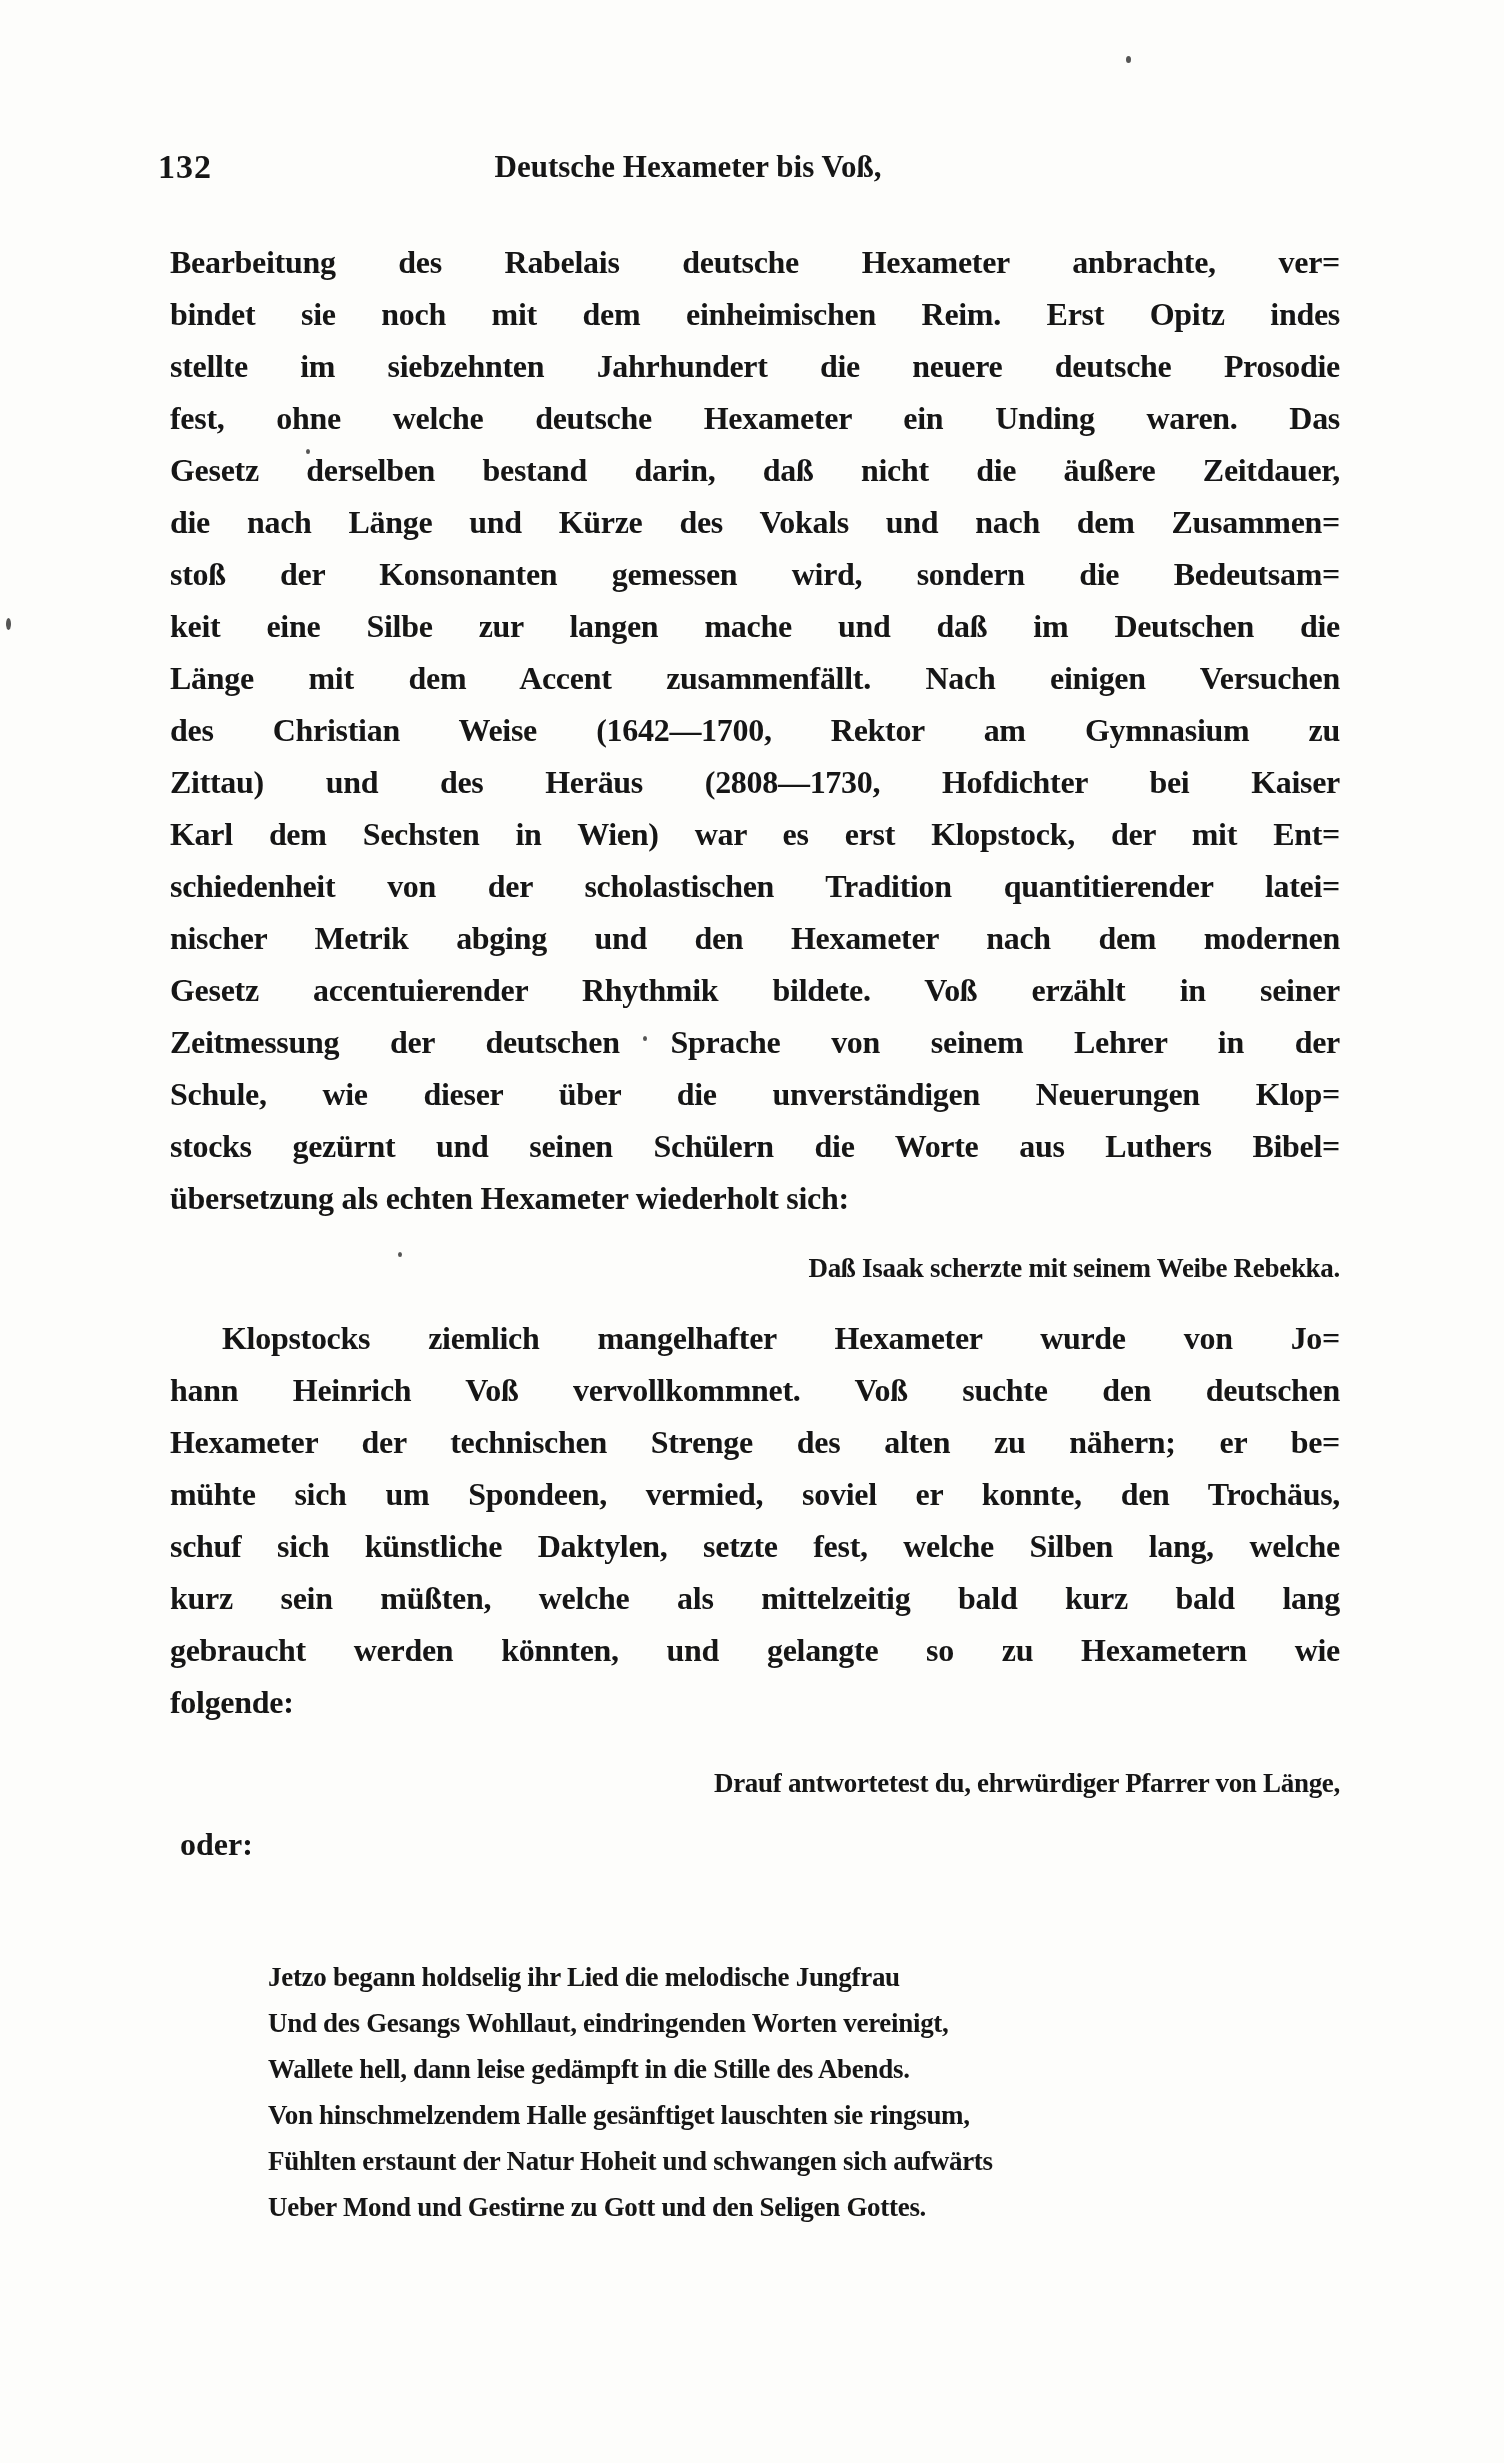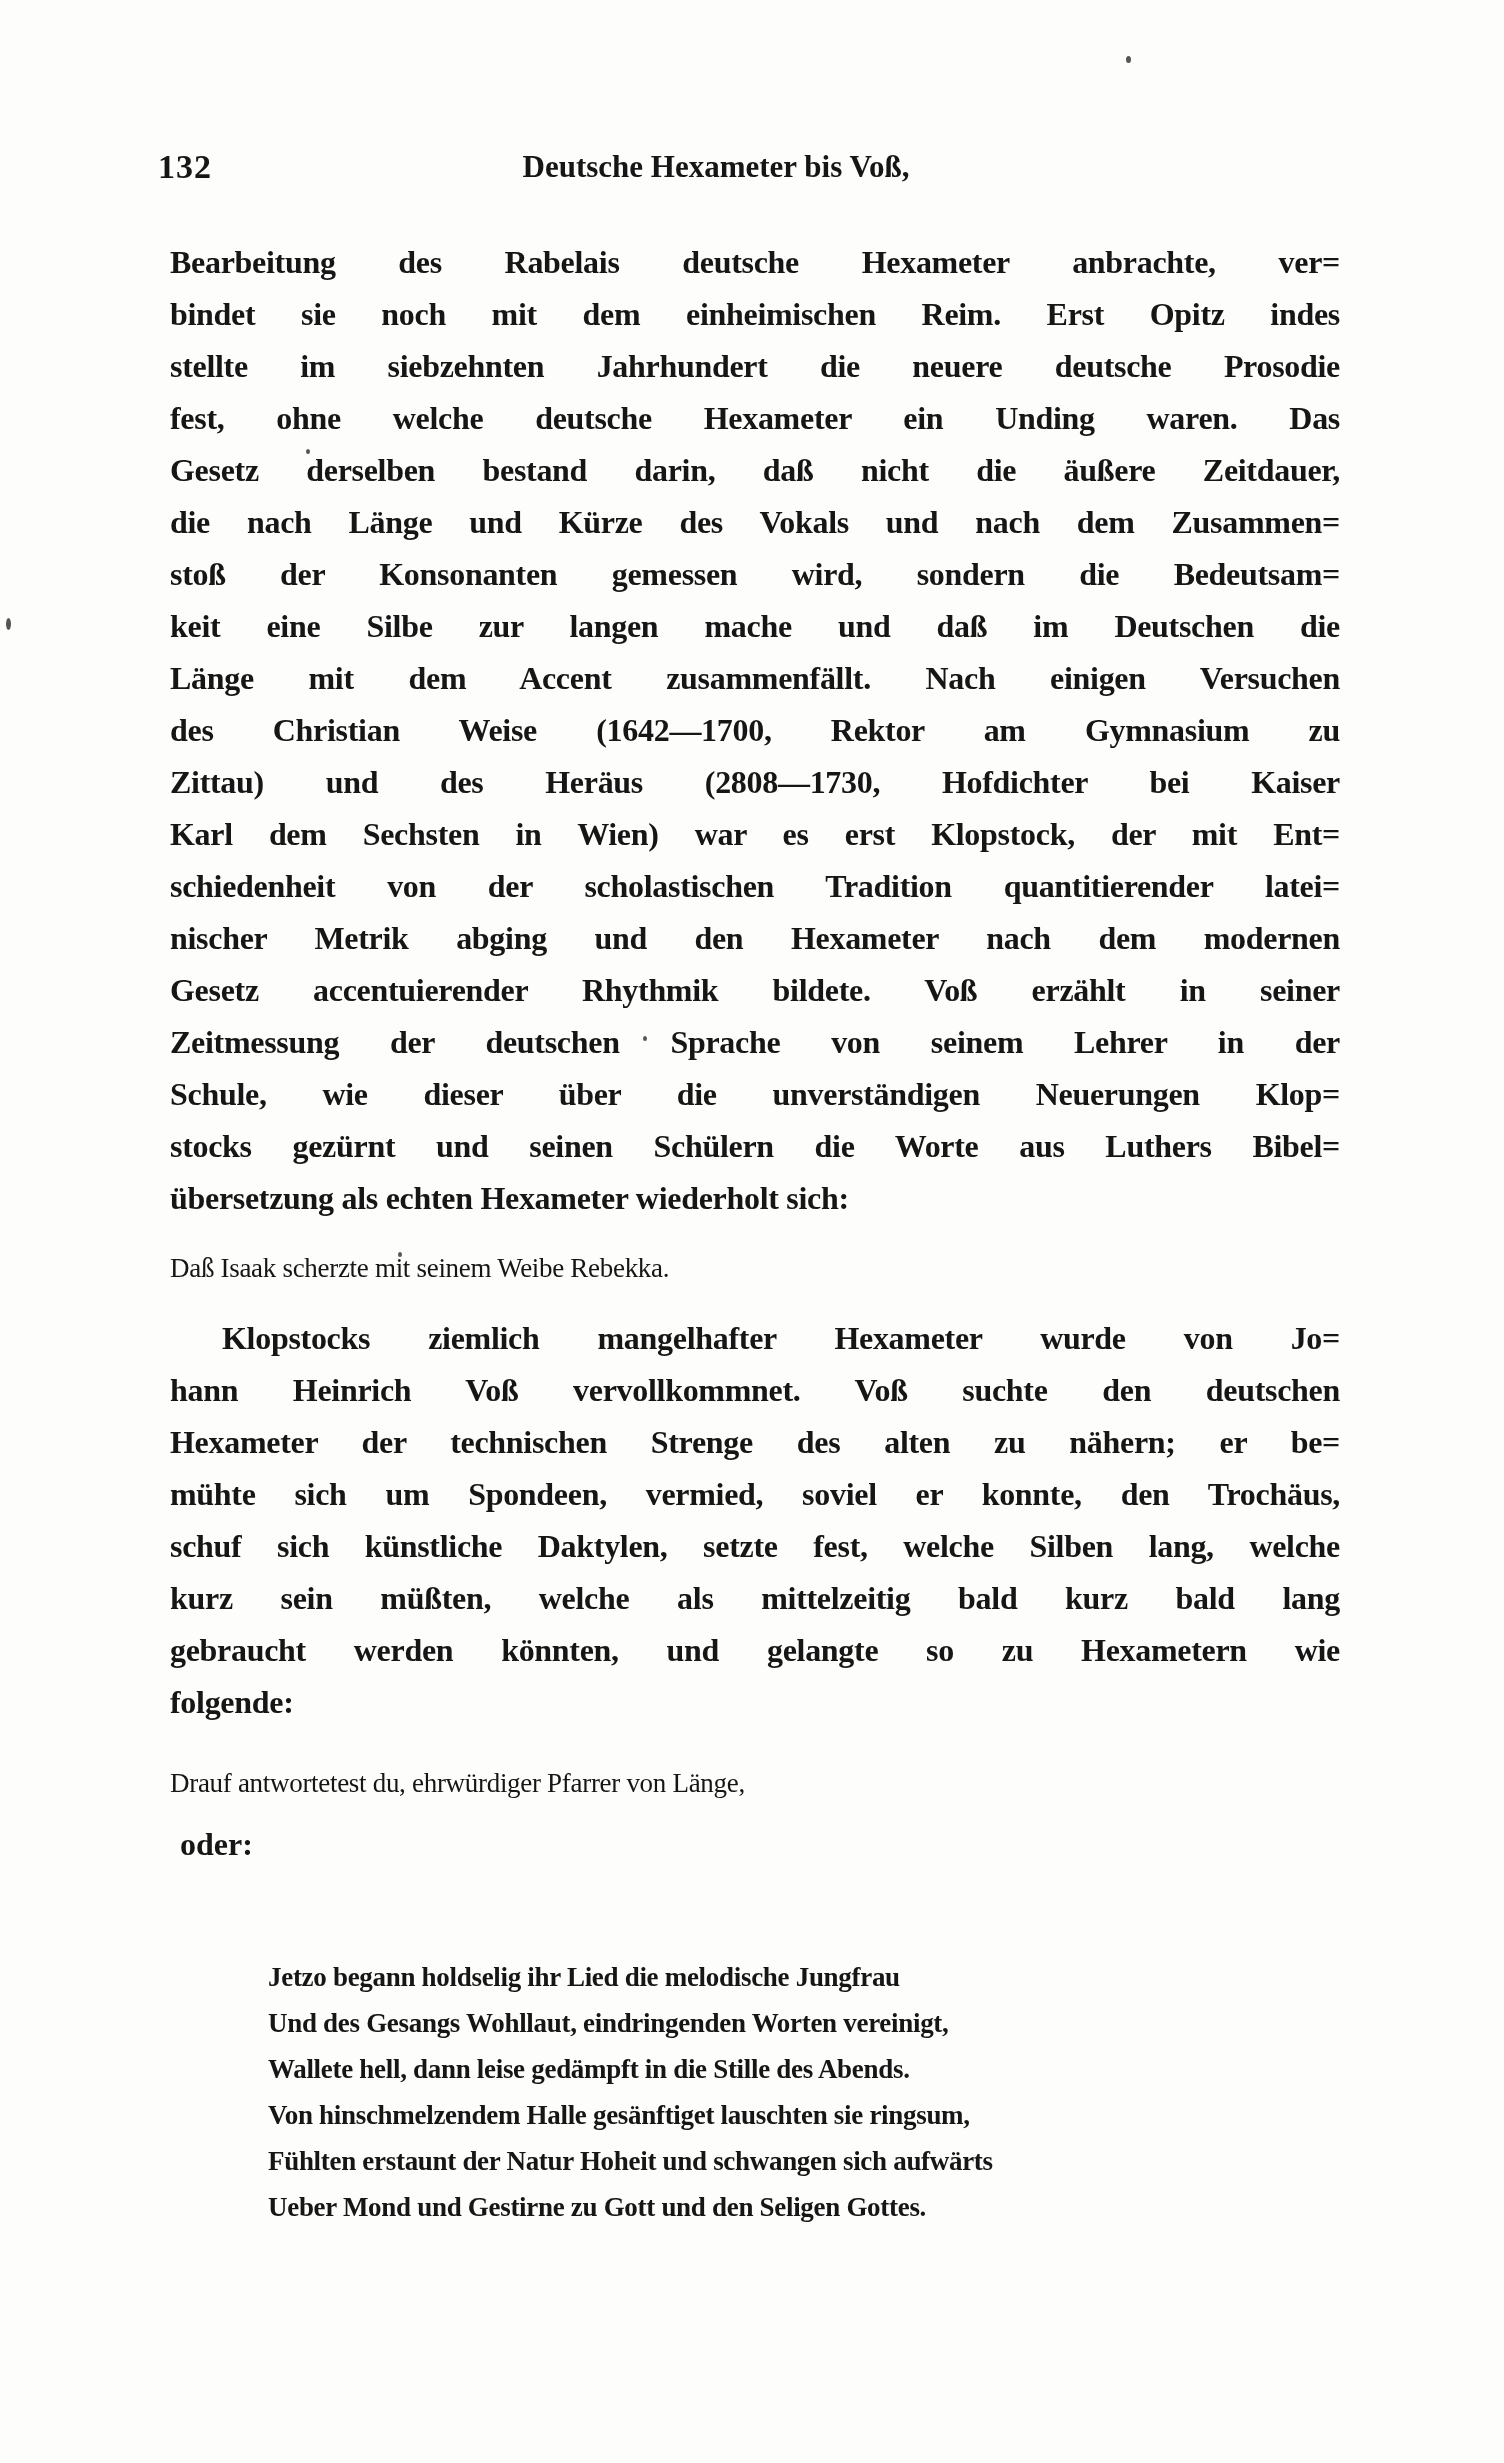--- a/index.html
+++ b/index.html
@@ -14,42 +14,42 @@
   }
   .pagenum{
     position:absolute;left:158px;top:146px;
     font-size:34px;font-weight:bold;line-height:42px;
     letter-spacing:1px;
   }
   .running-header{
     position:absolute;left:688px;top:146px;
     transform:translateX(-50%);
     white-space:nowrap;
-    font-size:31px;font-weight:bold;line-height:42px;margin-left:28px;
+    font-size:31px;font-weight:bold;line-height:42px;
   }
   .textblock{
     position:absolute;left:170px;width:1170px;
   }
   .line{
     font-size:32px;font-weight:bold;line-height:52px;
     letter-spacing:-0.3px;
     white-space:normal;
   }
   .just{
     text-align:justify;
     text-align-last:justify;
   }
   .indent{ text-indent:52px; }
   .para1{ top:236px; }
   .para2{ top:1312px; }
   .quote{
     position:absolute;left:170px;width:1170px;
-    font-size:27px;font-weight:normal;line-height:46px;
+    font-size:27px;font-weight:bold;line-height:46px;
     letter-spacing:-0.3px;
-    text-align:left;white-space:nowrap;
+    text-align:right;white-space:nowrap;
   }
   .quote1{ top:1245px; }
   .quote2{ top:1760px; }
   .oder{
     position:absolute;left:180px;top:1818px;
     font-size:32px;font-weight:bold;line-height:52px;
   }
   .poem{
     position:absolute;left:225px;top:1954px;margin-left:43px;
   }

